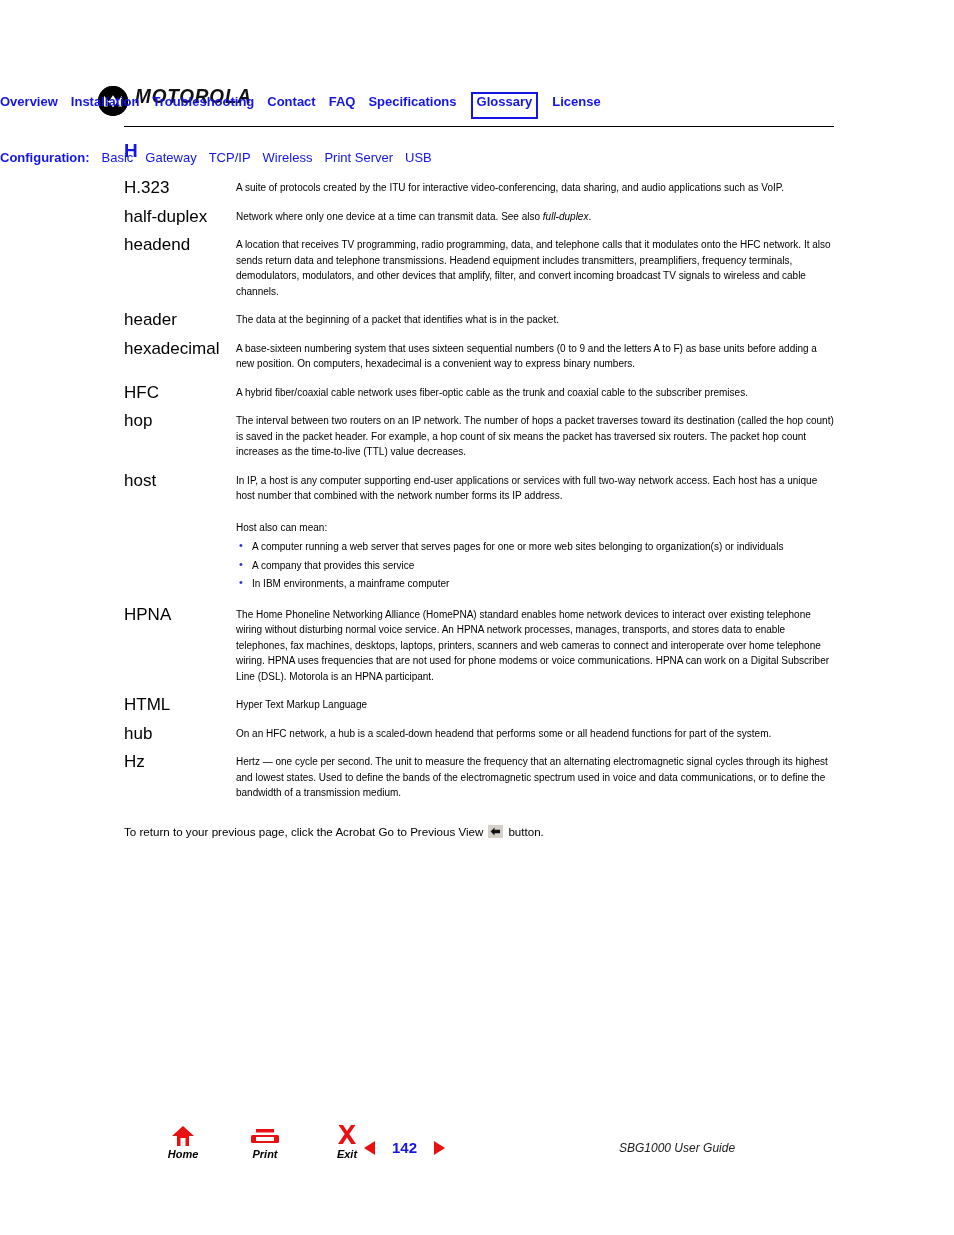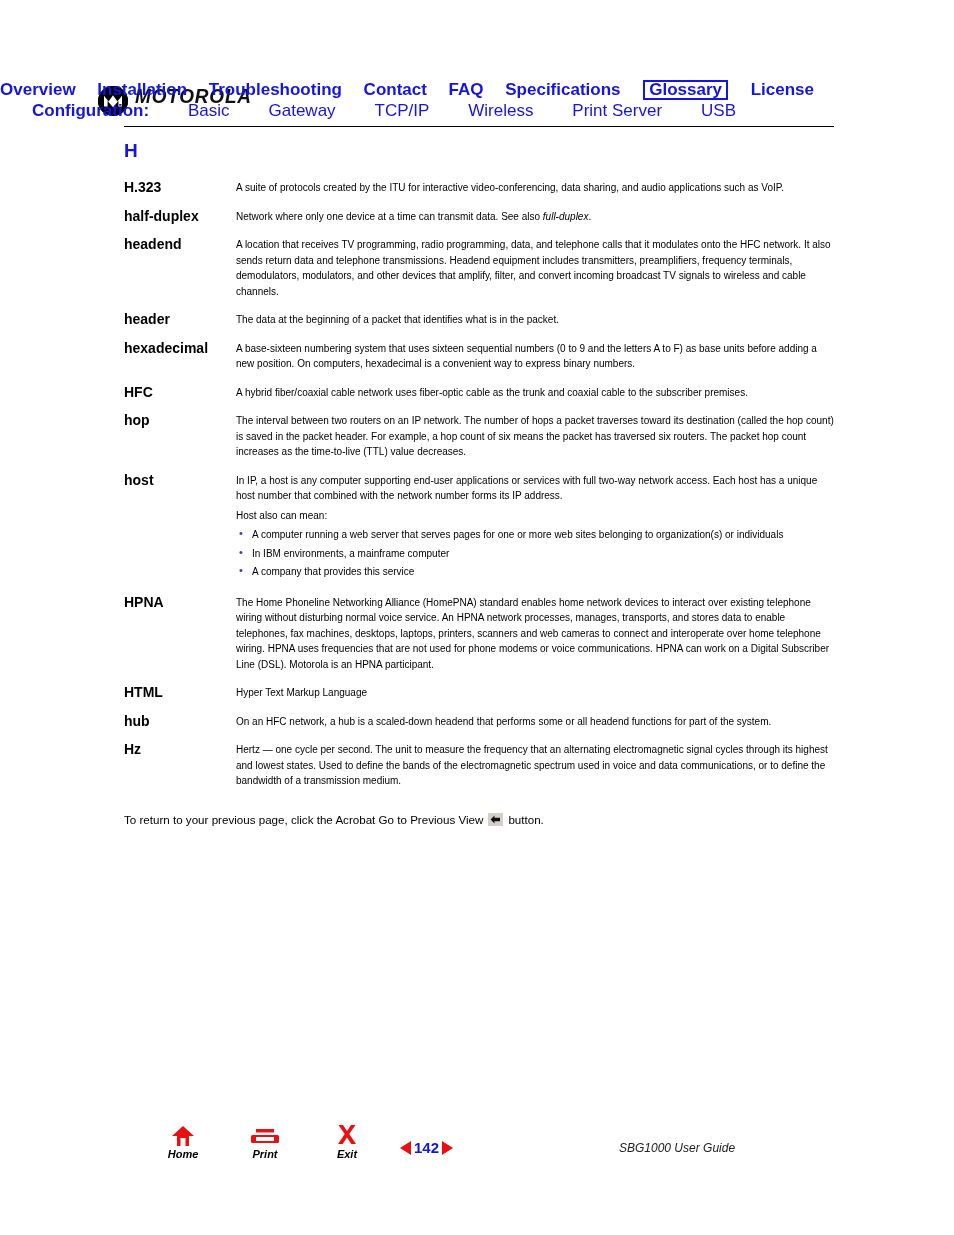--- a/index.html
+++ b/index.html
@@ -45,35 +45,35 @@
     transform: scaleY(1.05);
   }
 
   .nav {
     position: absolute;
     left: 0; top: 80px;
     width: 954px;
   }
   .nav-row {
     display: flex;
-    justify-content: space-between;
+    justify-content: flex-start;
     align-items: baseline;
     padding-right: 140px;
     color: #1414e6;
-    font-size: 17px;
+    font-size: 13px;
     line-height: 19px;
   }
   .nav-row.row1 { gap: 13px; font-weight: bold; }
-  .nav-row.row2 { gap: 12px; padding-right: 218px; margin-top: 1px; padding-left: 32px; }
+  .nav-row.row2 { gap: 12px; padding-right: 218px; margin-top: 17px; }
   .nav-item { white-space: nowrap; cursor: pointer; }
   .nav-item.bold { font-weight: bold; }
   .nav-item.boxed {
     border: 2px solid #1414e6;
-    padding: 0px 4px 1px 4px;
-    margin: 0 1px;
+    padding: 0px 4px 8px 4px;
+    margin: 12px 1px;
     line-height: 15px;
     display: inline-block;
   }
   .hrule {
     position: absolute;
     left: 124px; top: 126px;
     width: 710px;
     height: 0;
     border-top: 1.6px solid #000000;
   }
@@ -95,33 +95,33 @@
 
   .entry {
     display: flex;
     margin-left: 124px;
     width: 712px;
     margin-bottom: 12px;
   }
   .entry-term {
     width: 112px;
     flex: none;
-    font-weight: bold;
-    font-size: 14px;
+    font-weight: normal;
+    font-size: 17px;
     line-height: 15.5px;
     color: #000000;
   }
   .entry-def {
     flex: 1;
     font-size: 10px;
     line-height: 15.5px;
     color: #000000;
   }
   .entry-def p { margin: 0 0 1px 0; }
-  .entry-def p + p { margin-top: 4px; }
+  .entry-def p + p { margin-top: 16px; }
   .entry-def i { font-style: italic; }
 
   ul.bullets {
     list-style: none;
     margin: 4px 0 0 0;
     padding: 0;
   }
   ul.bullets li {
     position: relative;
     padding-left: 16px;
@@ -186,24 +186,24 @@
   .f-icon .lbl {
     font-style: italic;
     font-weight: bold;
     font-size: 11px;
     color: #000000;
     margin-top: 1px;
   }
 
   .pager {
     position: absolute;
-    left: 400px; top: 24px;
+    left: 364px; top: 24px;
     display: flex;
     align-items: center;
-    gap: 2px;
+    gap: 16px;
   }
   .tri-left {
     width: 0; height: 0;
     border-top: 7px solid transparent;
     border-bottom: 7px solid transparent;
     border-right: 11px solid #e81010;
     cursor: pointer;
   }
   .tri-right {
     width: 0; height: 0;
@@ -312,22 +312,22 @@
           <p><span>The interval between two routers on an IP network. The number of hops a packet traverses toward its destination (called the hop count) is saved in the packet header. For example, a hop count of six means the packet has traversed six routers. The packet hop count increases as the time-to-live (TTL) value decreases.</span></p>
         </div>
       </div>
       <div class="entry">
         <div class="entry-term">host</div>
         <div class="entry-def">
           <p><span>In IP, a host is any computer supporting end-user applications or services with full two-way network access. Each host has a unique host number that combined with the network number forms its IP address.</span></p>
           <p><span>Host also can mean:</span></p>
           <ul class="bullets">
             <li>A computer running a web server that serves pages for one or more web sites belonging to organization(s) or individuals</li>
+            <li>A company that provides this service</li>
             <li>In IBM environments, a mainframe computer</li>
-            <li>A company that provides this service</li>
           </ul>
         </div>
       </div>
       <div class="entry">
         <div class="entry-term">HPNA</div>
         <div class="entry-def">
           <p><span>The Home Phoneline Networking Alliance (HomePNA) standard enables home network devices to interact over existing telephone wiring without disturbing normal voice service. An HPNA network processes, manages, transports, and stores data to enable telephones, fax machines, desktops, laptops, printers, scanners and web cameras to connect and interoperate over home telephone wiring. HPNA uses frequencies that are not used for phone modems or voice communications. HPNA can work on a Digital Subscriber Line (DSL). Motorola is an HPNA participant.</span></p>
         </div>
       </div>
       <div class="entry">

